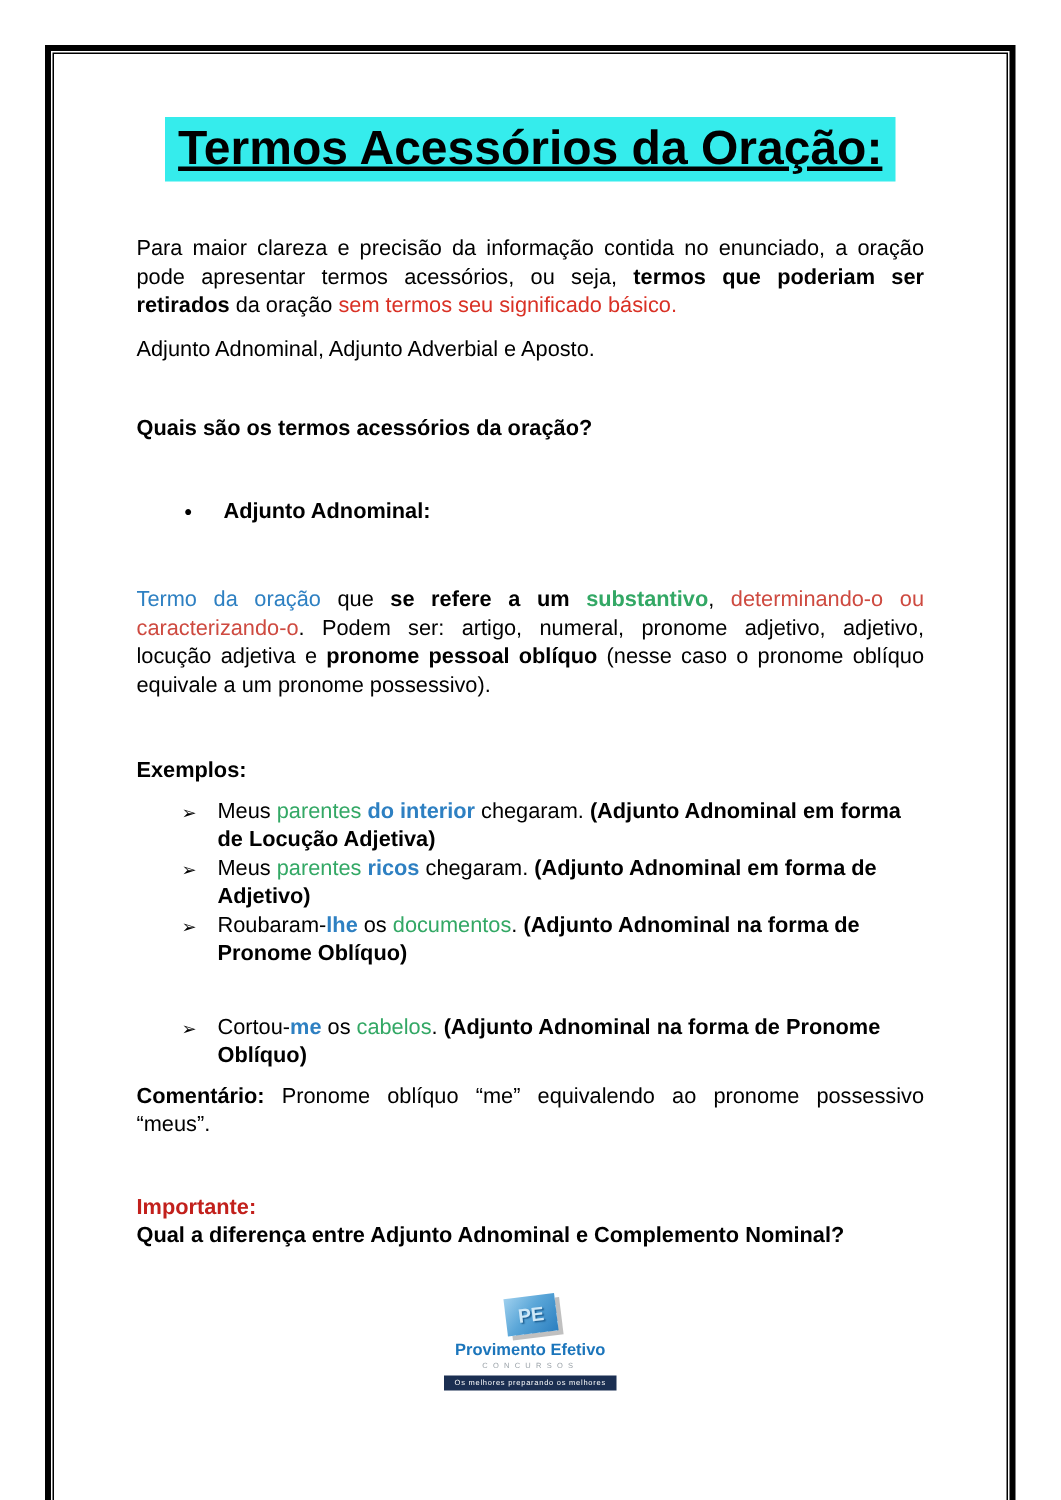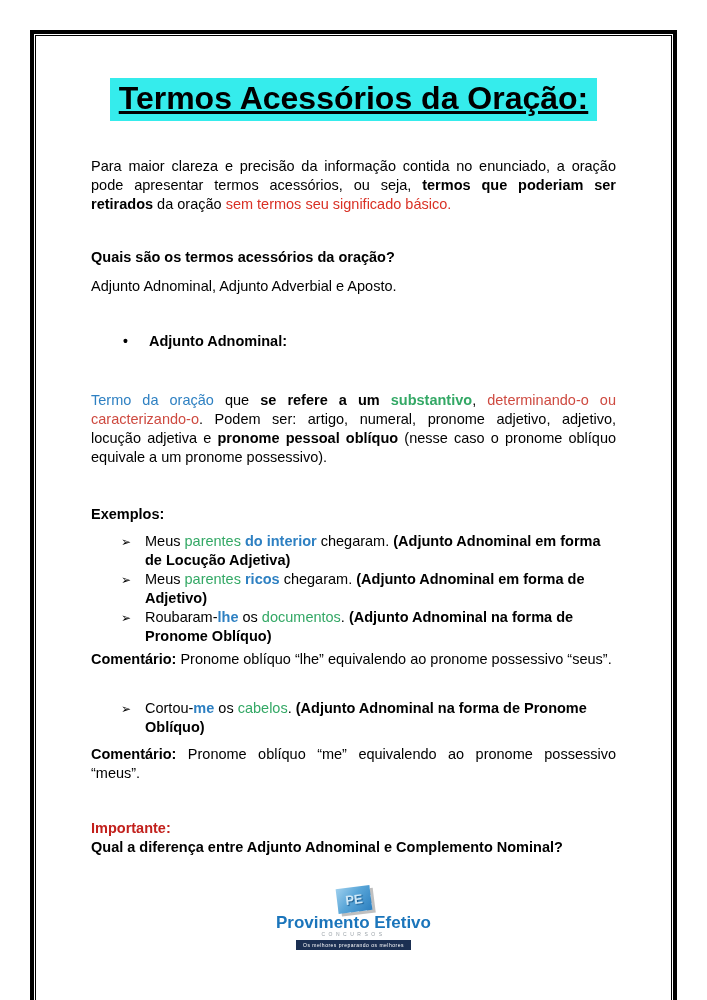--- a/index.html
+++ b/index.html
@@ -66,41 +66,41 @@
   .logo-cube{
     width:34px;height:25px;
     background:linear-gradient(135deg,#9fd0ee 0%,#5aa6d8 45%,#2b7fc0 100%);
     transform:rotate(-7deg);
     box-shadow:3px 3px 0 rgba(140,140,140,.55);
     display:flex;align-items:center;justify-content:center;
     color:#cfe8f7;font-weight:700;font-size:13px;
     text-shadow:1px 1px 1px #1b5c8f;
     margin-bottom:4px;
   }
-  .logo-name{color:var(--logo-blue);font-weight:700;font-size:17px;line-height:14px;}
+  .logo-name{color:var(--logo-blue);font-weight:700;font-size:11px;line-height:14px;}
   .logo-sub{color:var(--logo-gray);font-size:5px;letter-spacing:3.5px;line-height:7px;margin-top:1px;}
   .logo-tagline{
     margin-top:2px;background:var(--logo-bar);color:#fff;
     font-size:5px;letter-spacing:.5px;line-height:8px;padding:1px 7px;
   }
 </style>
 </head>
 <body>
 
 <div class="frame">
   <div class="frame-inner">
 
     <div class="title-row">
       <span class="doc-title">Termos Acessórios da Oração:</span>
     </div>
 
     <p class="bodytext just p-intro"><span>Para maior clareza e precisão da informação contida no enunciado, a oração pode apresentar termos acessórios, ou seja, </span><span class="b">termos que poderiam ser retirados</span><span> da oração </span><span class="red">sem termos seu significado básico.</span></p>
 
+    <p class="bodytext q-answer">Adjunto Adnominal, Adjunto Adverbial e Aposto.</p>
     <p class="bodytext q-heading">Quais são os termos acessórios da oração?</p>
-    <p class="bodytext q-answer">Adjunto Adnominal, Adjunto Adverbial e Aposto.</p>
 
     <div class="bodytext bullet-row">
       <span class="bullet-dot">•</span>
       <span>Adjunto Adnominal:</span>
     </div>
 
     <p class="bodytext just definition"><span class="blue">Termo da oração</span><span> que </span><span class="b">se refere a um </span><span class="green b">substantivo</span><span>, </span><span class="red2">determinando-o ou caracterizando-o</span><span>. Podem ser: artigo, numeral, pronome adjetivo, adjetivo, locução adjetiva e </span><span class="b">pronome pessoal oblíquo</span><span> (nesse caso o pronome oblíquo equivale a um pronome possessivo).</span></p>
 
     <p class="bodytext examples-heading">Exemplos:</p>
 
@@ -112,21 +112,20 @@
       <div class="bodytext example">
         <span class="arrow">➢</span>
         <span class="ex-body"><span>Meus </span><span class="green">parentes</span><span> </span><span class="blue b">ricos</span><span> chegaram. </span><span class="b">(Adjunto Adnominal em forma de Adjetivo)</span></span>
       </div>
       <div class="bodytext example">
         <span class="arrow">➢</span>
         <span class="ex-body"><span>Roubaram-</span><span class="blue b">lhe</span><span> os </span><span class="green">documentos</span><span>. </span><span class="b">(Adjunto Adnominal na forma de Pronome Oblíquo)</span></span>
       </div>
     </div>
 
-    <p class="bodytext just comment"><span class="b">Comentário:</span><span> Pronome oblíquo “lhe” equivalendo ao pronome possessivo “seus”.</span></p>
 
     <div class="bodytext example example-late">
       <span class="arrow">➢</span>
       <span class="ex-body"><span>Cortou-</span><span class="blue b">me</span><span> os </span><span class="green">cabelos</span><span>. </span><span class="b">(Adjunto Adnominal na forma de Pronome Oblíquo)</span></span>
     </div>
 
     <p class="bodytext just comment2"><span class="b">Comentário:</span><span> Pronome oblíquo “me” equivalendo ao pronome possessivo “meus”.</span></p>
 
     <p class="bodytext important-label">Importante:</p>
     <p class="bodytext q2">Qual a diferença entre Adjunto Adnominal e Complemento Nominal?</p>

